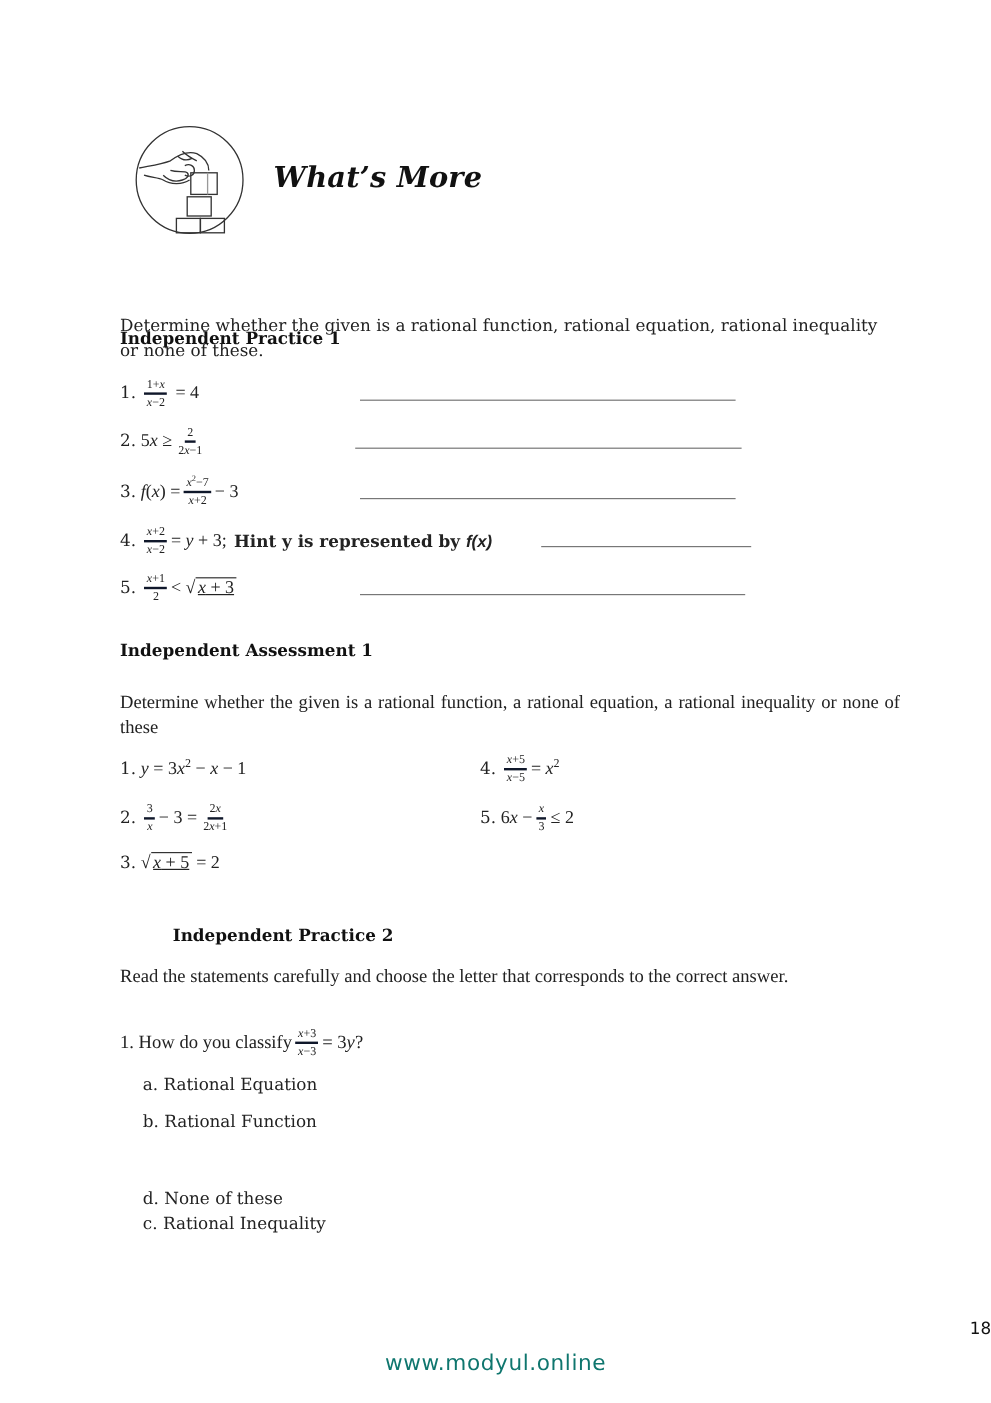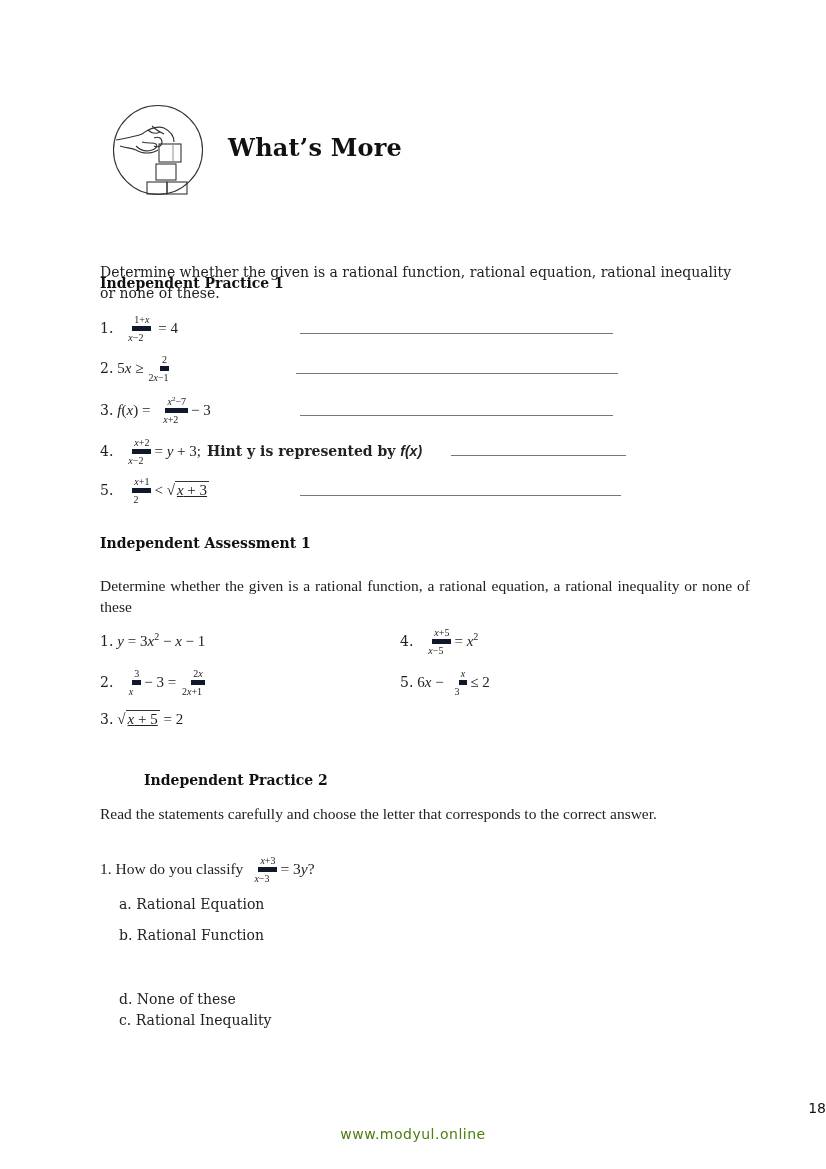--- a/index.html
+++ b/index.html
@@ -1,45 +1,45 @@
 <!DOCTYPE html>
 <html><head>
 <meta charset="utf-8">
 <style>
   html, body { margin: 0; padding: 0; background: #ffffff; }
   body { width: 826px; height: 1169px; position: relative; overflow: hidden; color: #1a1a1a; }
   .page { position: absolute; left: 0; top: 0; width: 826px; height: 1169px; }
 
   
   .icon-circle { position: absolute; left: 112px; top: 104px; width: 92px; height: 92px; }
-  .title { position: absolute; left: 228px; top: 133px; font-family: "DejaVu Serif", serif; font-weight: bold; font-size: 24px; color: #111; letter-spacing: 0.2px; }
+  .title { position: absolute; left: 228px; top: 133px; font-family: "DejaVu Serif", serif; font-weight: bold; font-style: italic; font-size: 24px; color: #111; letter-spacing: 0.2px; }
 
   .heading { position: absolute; left: 100px; font-family: "DejaVu Serif", serif; font-weight: bold; font-size: 14px; color: #111; }
   .para { position: absolute; left: 100px; width: 650px; font-family: "DejaVu Serif", serif; font-size: 14px; line-height: 21px; color: #222; }
   .para.justify { text-align: justify; text-align-last: left; }
   .para.condensed { font-family: "Liberation Serif", serif; font-size: 15.5px; }
 
   .item { position: absolute; left: 100px; font-family: "Liberation Serif", serif; font-size: 15px; color: #222; white-space: nowrap; display: flex; align-items: center; height: 30px; }
   .num { font-family: "DejaVu Serif", serif; font-size: 14px; margin-right: 4px; }
   .r { font-family: "Liberation Serif", serif; }
   .frac { display: inline-flex; flex-direction: column; align-items: center; vertical-align: middle; margin: 0 3px; font-size: 10px; line-height: 11px; }
-  .frac .top { padding: 0 2px 1px; border-bottom: 5px solid #0f172a; margin-left: 12px; }
+  .frac .top { padding: 0 2px 1px; border-bottom: 2px solid #0f172a; }
   .frac .bot { padding: 1px 2px 0; }
   .sqrt { display: inline-block; }
   .sqrt .rad { border-top: 1px solid #333; padding: 0 2px; text-decoration: underline; }
   .hint { font-family: "DejaVu Serif", serif; font-weight: bold; font-size: 14px; margin-left: 6px; }
   .hint .fx { font-family: Liberation Sans, sans-serif; font-style: italic; }
   sup { font-size: 10px; vertical-align: 6px; line-height: 0; }
 
   .answer-line { position: absolute; height: 0; border-top: 1px solid #777; }
 
   .choice { position: absolute; left: 119px; font-family: "DejaVu Serif", serif; font-size: 14px; color: #222; }
 
   .page-number { position: absolute; left: 0; width: 826px; top: 1100px; text-align: right; font-family: "DejaVu Sans", sans-serif; font-size: 14px; color: #111; }
-  .watermark { position: absolute; left: 0; width: 826px; top: 1126px; text-align: center; font-family: "DejaVu Sans", sans-serif; font-size: 14px; color: #4d7c0f; letter-spacing: 0.5px; }
+  .watermark { position: absolute; left: 0; width: 826px; top: 1126px; text-align: center; font-family: "DejaVu Sans", sans-serif; font-size: 18px; color: #0f766e; letter-spacing: 0.5px; }
 </style>
 </head>
 <body>
 
 <div class="page">
 
   <div class="icon-circle">
     <svg width="92" height="92" viewBox="0 0 92 92" fill="none" stroke="#333" stroke-width="1.1">
       <circle cx="46" cy="46" r="44.5"></circle>
 

